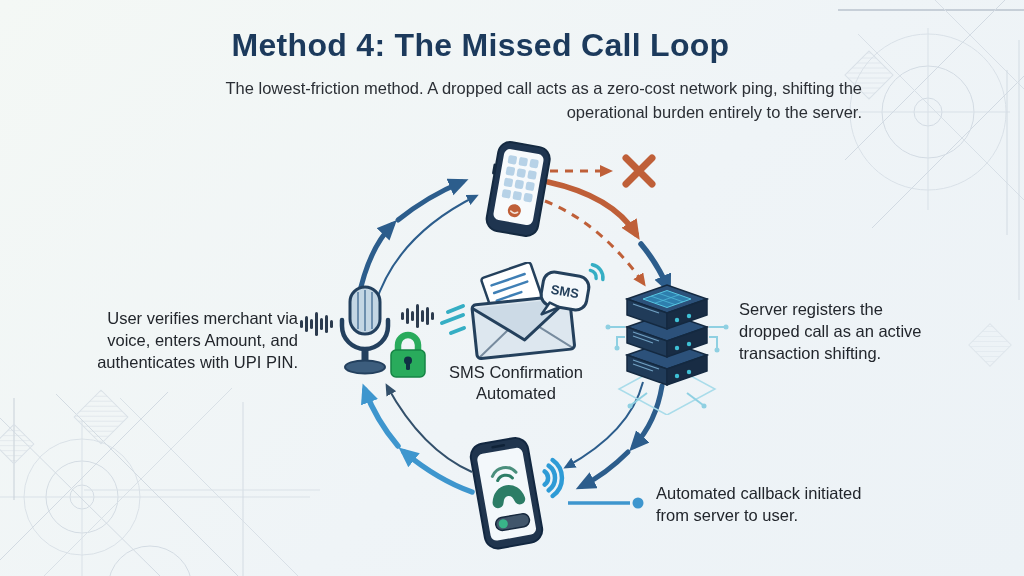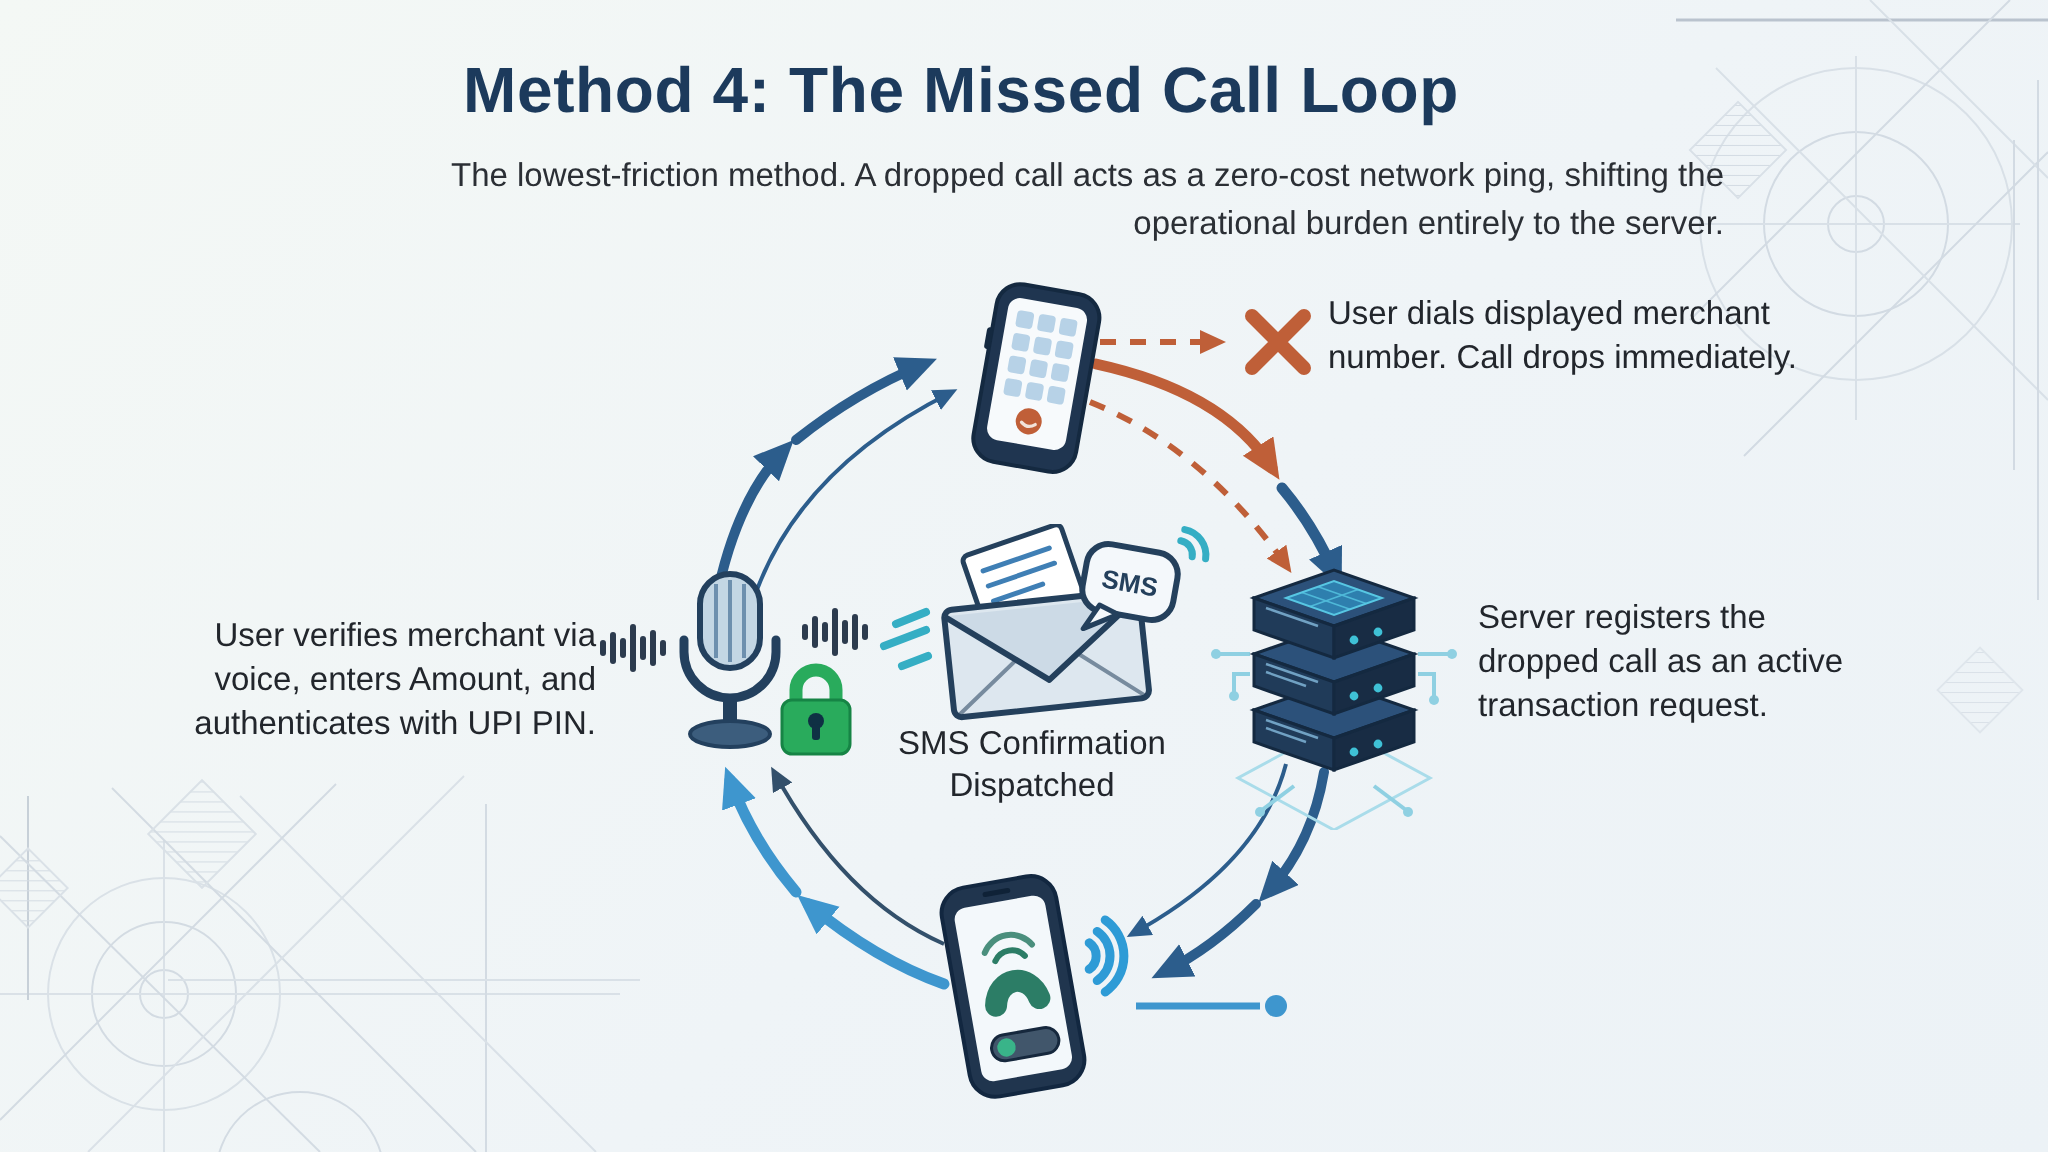--- a/index.html
+++ b/index.html
@@ -311,18 +311,18 @@
 
     <g stroke="#35aec4" stroke-width="3.5" fill="none" stroke-linecap="round">
       <path d="M 152.4 8.4 A 7 7 0 0 1 158.1 16.4"></path>
       <path d="M 154.4 2.8 A 13 13 0 0 1 164.8 17.4"></path>
     </g>
   </svg>
 
   <div class="abs title">Method 4: The Missed Call Loop</div>
   <div class="abs subtitle">The lowest-friction method. A dropped call acts as a zero-cost network ping, shifting the operational burden entirely to the server.</div>
 
-  <div class="abs step step-dial">User dials displayed merchant number. Call drops immediately.</div>
-  <div class="abs step step-register">Server registers the dropped call as an active transaction request.</div>
+  <div class="abs step step-register">Server registers the dropped call as an active transaction shifting.</div>
   <div class="abs step step-verify">User verifies merchant via voice, enters Amount, and authenticates with UPI PIN.</div>
-  <div class="abs sms-caption">SMS Confirmation Dispatched</div>
+  <div class="abs step step-callback">Automated callback initiated from server to user.</div>
+  <div class="abs sms-caption">SMS Confirmation Automated</div>
 
 </div>
 
 </body></html>

